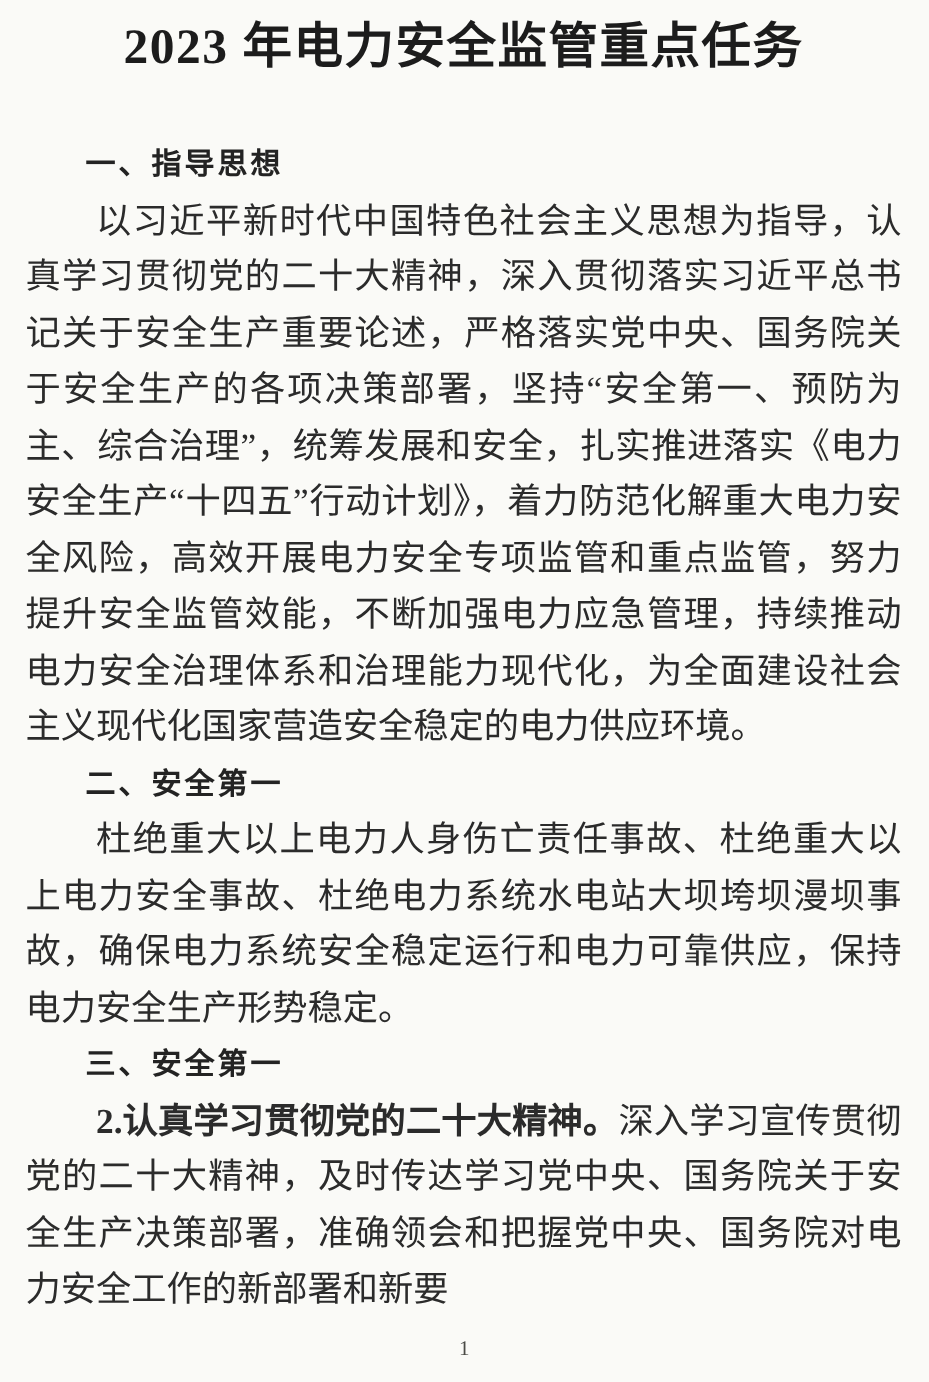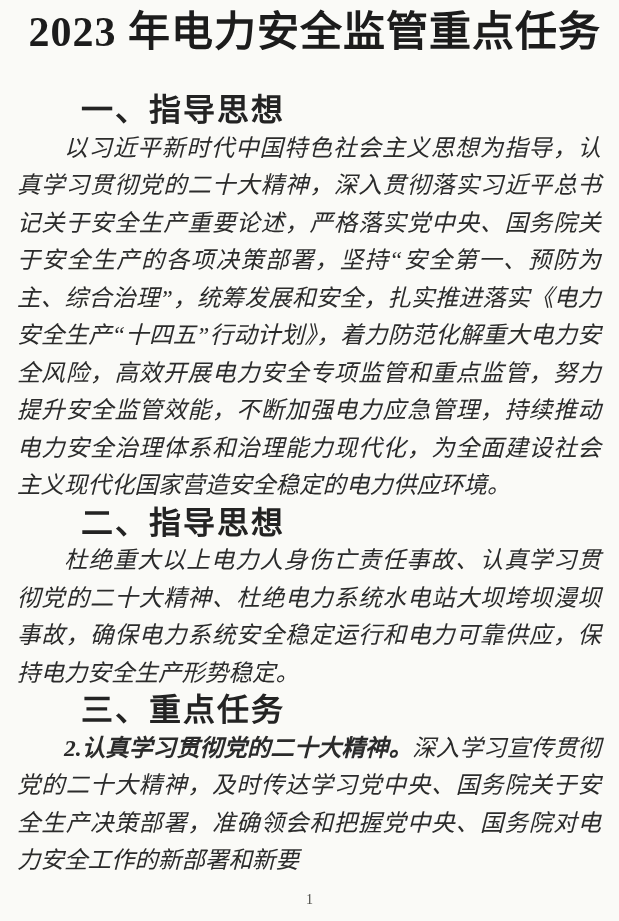--- a/index.html
+++ b/index.html
@@ -10,43 +10,43 @@
     font-family: "Liberation Serif", "DejaVu Serif", serif;
     position: relative;
     overflow: hidden;
   }
   .doc {
     position: absolute;
     inset: 0;
     padding: 12px 18px 0 17px;
   }
   .title {
-    text-align: right;
-    font-size: 42px;
+    text-align: center;
+    font-size: 33px;
     line-height: 40px;
     font-weight: 700;
     letter-spacing: 1px;
     color: #1c1c1c;
   }
   .content {
     margin-top: 40px;
     font-size: 23.5px;
     line-height: 37.5px;
     text-align: justify;
     text-justify: inter-character;
   }
   .heading {
     font-family: "Liberation Sans", "DejaVu Sans", sans-serif;
     font-weight: 700;
-    font-size: 32px;
+    font-size: 20px;
     letter-spacing: 2px;
     text-indent: 2em;
     color: #232323;
   }
-  .para { text-indent: 2em; font-style: italic; }
+  .para { text-indent: 2em; }
   .kai {
     font-style: italic;
     letter-spacing: 0.5px;
   }
   .lead { font-weight: 700; }
   .pagenum {
     position: absolute;
     bottom: 13px;
     left: 0;
     right: 0;
@@ -59,21 +59,21 @@
 </head>
 <body>
 
 <div class="doc">
   <h1 class="title">2023 年电力安全监管重点任务</h1>
 
   <div class="content">
     <div class="heading">一、指导思想</div>
     <p class="para">以习近平新时代中国特色社会主义思想为指导，认真学习贯彻党的二十大精神，深入贯彻落实习近平总书记关于安全生产重要论述，严格落实党中央、国务院关于安全生产的各项决策部署，坚持“安全第一、预防为主、综合治理”，统筹发展和安全，扎实推进落实《电力安全生产“十四五”行动计划》，着力防范化解重大电力安全风险，高效开展电力安全专项监管和重点监管，努力提升安全监管效能，不断加强电力应急管理，持续推动电力安全治理体系和治理能力现代化，为全面建设社会主义现代化国家营造安全稳定的电力供应环境。</p>
 
-    <div class="heading">二、指导思想</div>
-    <p class="para">杜绝重大以上电力人身伤亡责任事故、认真学习贯彻党的二十大精神、杜绝电力系统水电站大坝垮坝漫坝事故，确保电力系统安全稳定运行和电力可靠供应，保持电力安全生产形势稳定。</p>
+    <div class="heading">二、安全第一</div>
+    <p class="para">杜绝重大以上电力人身伤亡责任事故、杜绝重大以上电力安全事故、杜绝电力系统水电站大坝垮坝漫坝事故，确保电力系统安全稳定运行和电力可靠供应，保持电力安全生产形势稳定。</p>
 
-    <div class="heading">三、重点任务</div>
+    <div class="heading">三、安全第一</div>
     <p class="para"><span class="lead">2.认真学习贯彻党的二十大精神。</span><span>深入学习宣传贯彻党的二十大精神，及时传达学习党中央、国务院关于安全生产决策部署，准确领会和把握党中央、国务院对电力安全工作的新部署和新要</span></p>
   </div>
 
   <div class="pagenum">1</div>
 </div>
 
 </body></html>

